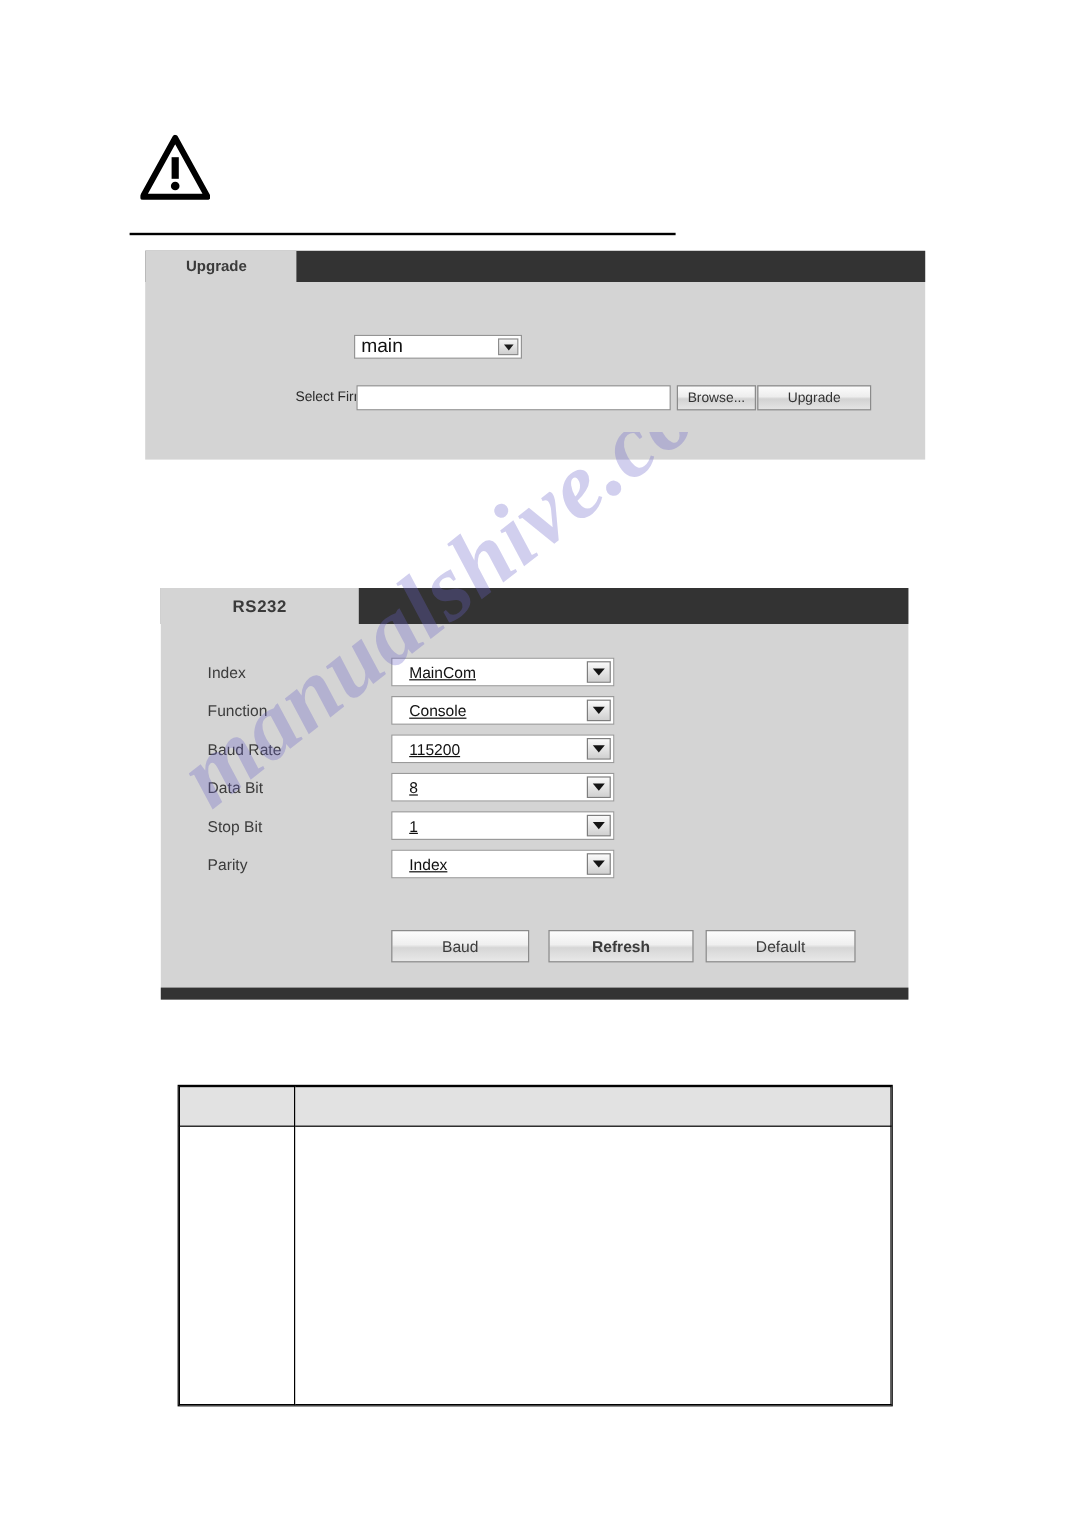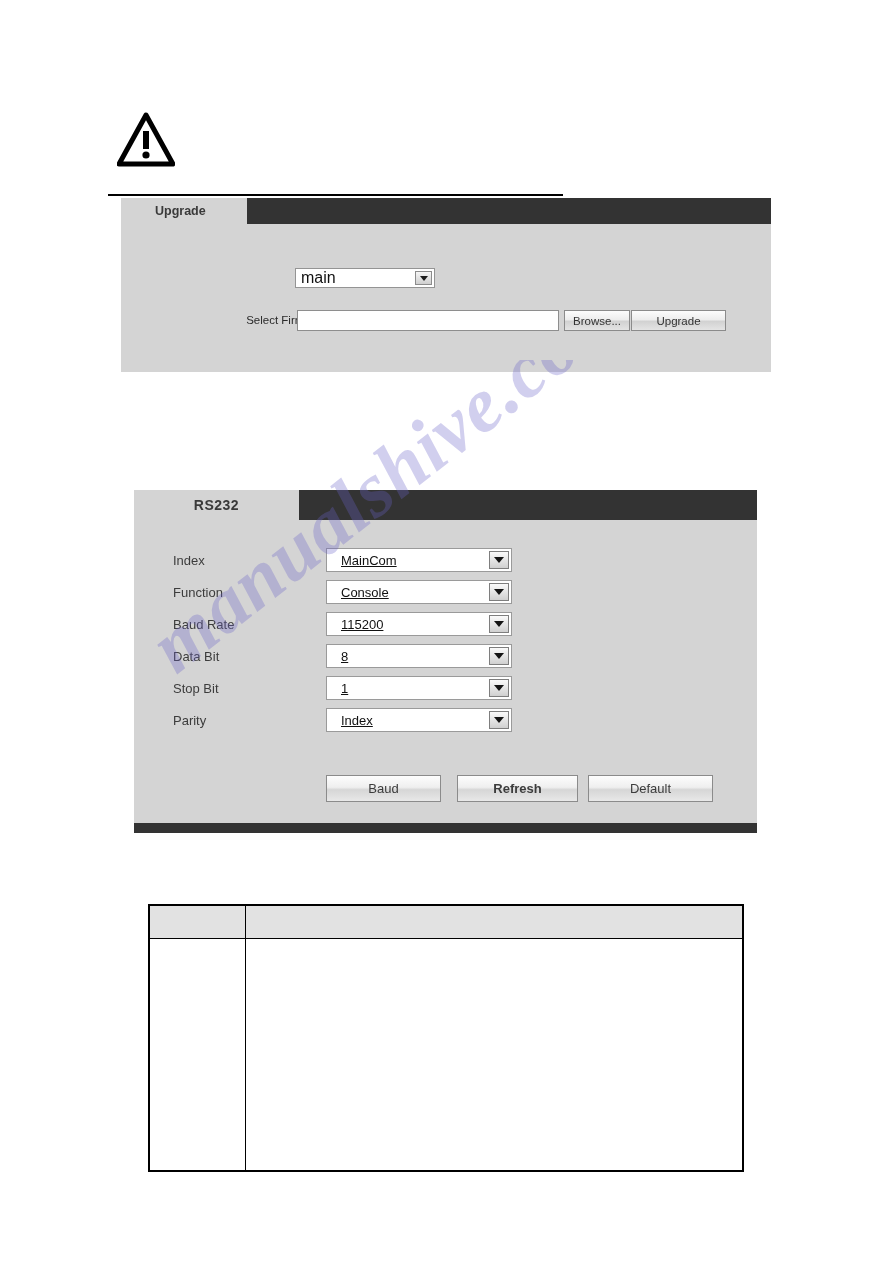--- a/index.html
+++ b/index.html
@@ -94,21 +94,21 @@
     left: 0;
     bottom: 0;
     width: 100%;
     height: 10px;
     background: #333333;
   }
 
   
   #upgrade-panel {
     left: 121px;
-    top: 198px;
+    top: 209px;
     width: 650px;
     height: 174px;
   }
   #upgrade-panel .panel-tab {
     width: 126px;
     font-size: 12.5px;
     font-weight: 700;
     justify-content: flex-start;
     padding-left: 34px;
     box-sizing: border-box;

